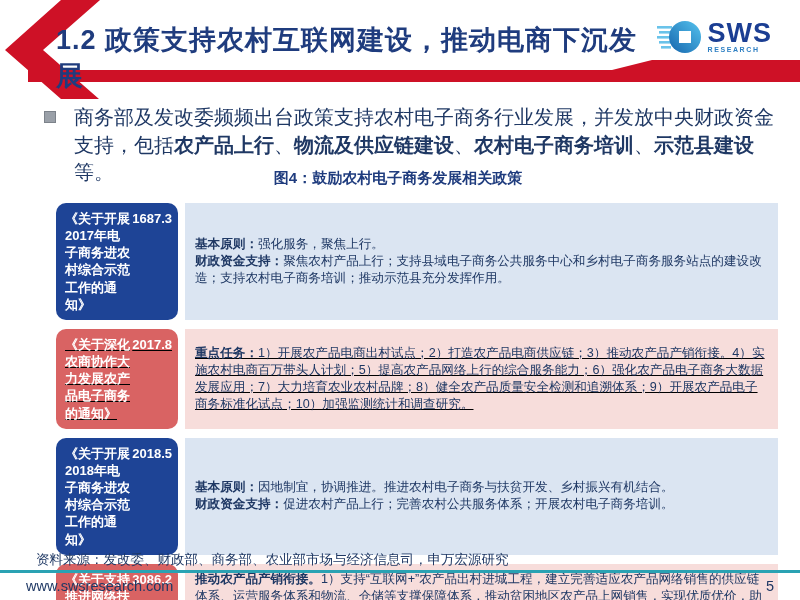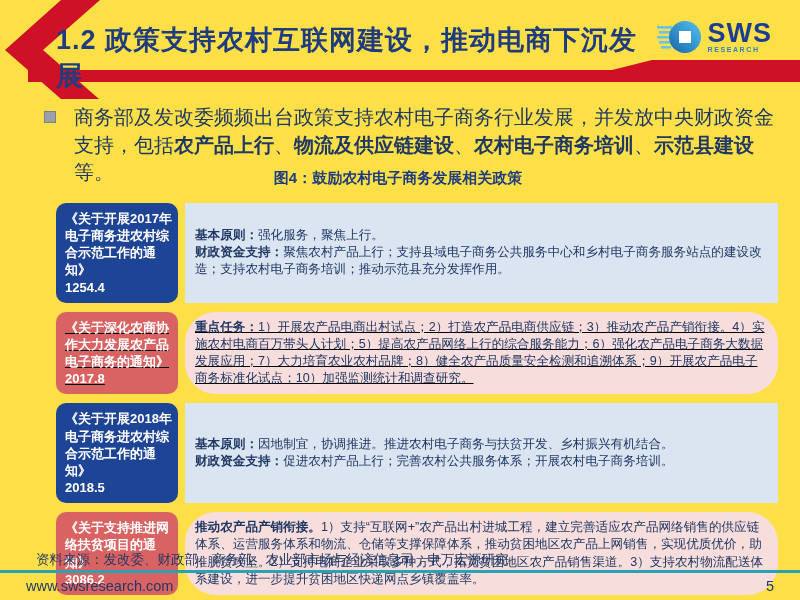--- a/index.html
+++ b/index.html
@@ -1,17 +1,17 @@
 <!DOCTYPE html>
 <html><head>
 <meta charset="utf-8">
 <style>
   * { margin:0; padding:0; box-sizing:border-box; }
   body { font-family:"Liberation Sans", sans-serif; background:#e8e8e8; }
-  .slide { position:relative; width:800px; height:600px; background:#fde047; overflow:hidden; }
+  .slide { position:relative; width:800px; height:600px; background:#ffffff; overflow:hidden; }
 
   
   .header-gfx { position:absolute; left:0; top:0; width:800px; height:100px; pointer-events:none; }
   .page-title { position:absolute; left:56px; top:22px; width:600px;
     font-size:27px; font-weight:bold; color:#1f3c7e; letter-spacing:1px; }
   .logo { position:absolute; right:28px; top:14px; display:flex; align-items:center; gap:4px; }
   .logo-globe { width:46px; height:46px; }
   .logo-word { font-size:27px; font-weight:bold; color:#1b3e93; line-height:0.9; letter-spacing:1px; }
   .logo-sub { font-size:7px; font-weight:bold; color:#2d7fc3; letter-spacing:1.6px; margin-top:1px; }
 
@@ -24,28 +24,28 @@
 
   
   .fig-title { position:absolute; left:0; top:169px; width:796px; text-align:center;
     font-size:15px; font-weight:bold; color:#1f3c7e; }
 
   
   .ptable { position:absolute; left:56px; top:203px; width:722px; display:flex; flex-direction:column; gap:9px; }
   .prow { display:flex; gap:7px; }
   .plabel { flex:0 0 122px; border-radius:10px; color:#ffffff; font-weight:bold;
     font-size:13px; line-height:1.32; padding:7px 6px 7px 9px;
-    display:flex; flex-direction:column; justify-content:center; }
+    display:flex; flex-direction:row; justify-content:center; }
   .pcell { flex:1; display:flex; align-items:center; padding:7px 10px; }
   .cline { font-size:12.6px; line-height:1.36; color:#1f3864; }
   .cline .b { font-weight:bold;margin-top:24px; }
   .prow.blue .plabel { background:#1e4496; }
   .prow.blue .pcell  { background:#dbe5f2; }
   .prow.red  .plabel { background:#d96363; }
-  .prow.red  .pcell  { background:#f7dddb;border-radius:31px; }
+  .prow.red  .pcell  { background:#f7dddb; }
   .r1 { min-height:76px; } .r2 { min-height:72px;text-decoration:underline; } .r3 { min-height:70px; } .r4 { min-height:78px; }
 
   
   .source-line { position:absolute; left:36px; top:551px; font-size:13.5px; color:#1f3864; }
   .footer-rule { position:absolute; left:0; top:570px; width:800px; height:3px; background:#2aa2b3; }
   .site-link { position:absolute; left:26px; top:578px; font-size:14.5px; color:#1f3864; }
   .page-num { position:absolute; right:26px; top:578px; font-size:14.5px; color:#1f3864; }
 </style>
 </head>
 <body>
@@ -85,21 +85,21 @@
     <div class="bullet-sq"></div>
     <div class="intro-text"><span>商务部及发改委频频出台政策支持农村电子商务行业发展，并发放中央财政资金支持，包括</span><span class="b">农产品上行</span><span>、</span><span class="b">物流及供应链建设</span><span>、</span><span class="b">农村电子商务培训</span><span>、</span><span class="b">示范县建设</span><span>等。</span></div>
   </div>
 
   <div class="fig-title">图4：鼓励农村电子商务发展相关政策</div>
 
   <div class="ptable" id="policy-table">
       <div class="prow blue r1">
         <div class="plabel">
           <div>《关于开展2017年电子商务进农村综合示范工作的通知》</div>
-          <div>1254.4</div>
+          <div>1687.3</div>
         </div>
         <div class="pcell">
           <div>
             <div class="cline"><span class="b">基本原则：</span><span>强化服务，聚焦上行。</span></div>
             <div class="cline"><span class="b">财政资金支持：</span><span>聚焦农村产品上行；支持县域电子商务公共服务中心和乡村电子商务服务站点的建设改造；支持农村电子商务培训；推动示范县充分发挥作用。</span></div>
           </div>
         </div>
       </div>
       <div class="prow red r2">
         <div class="plabel">

